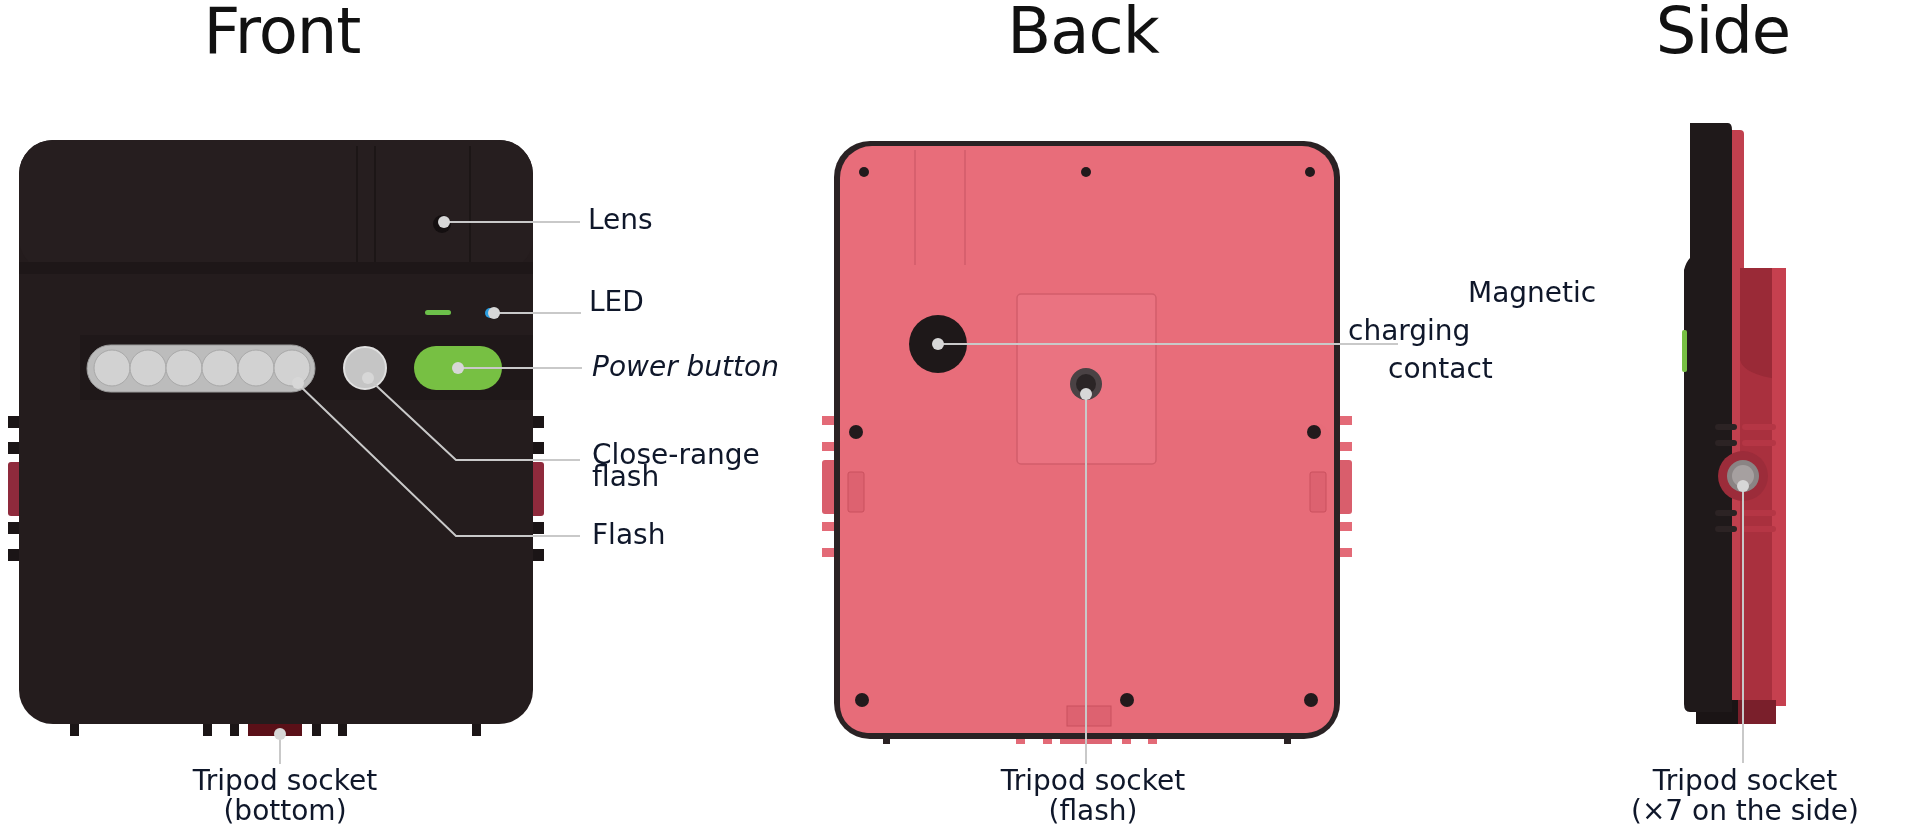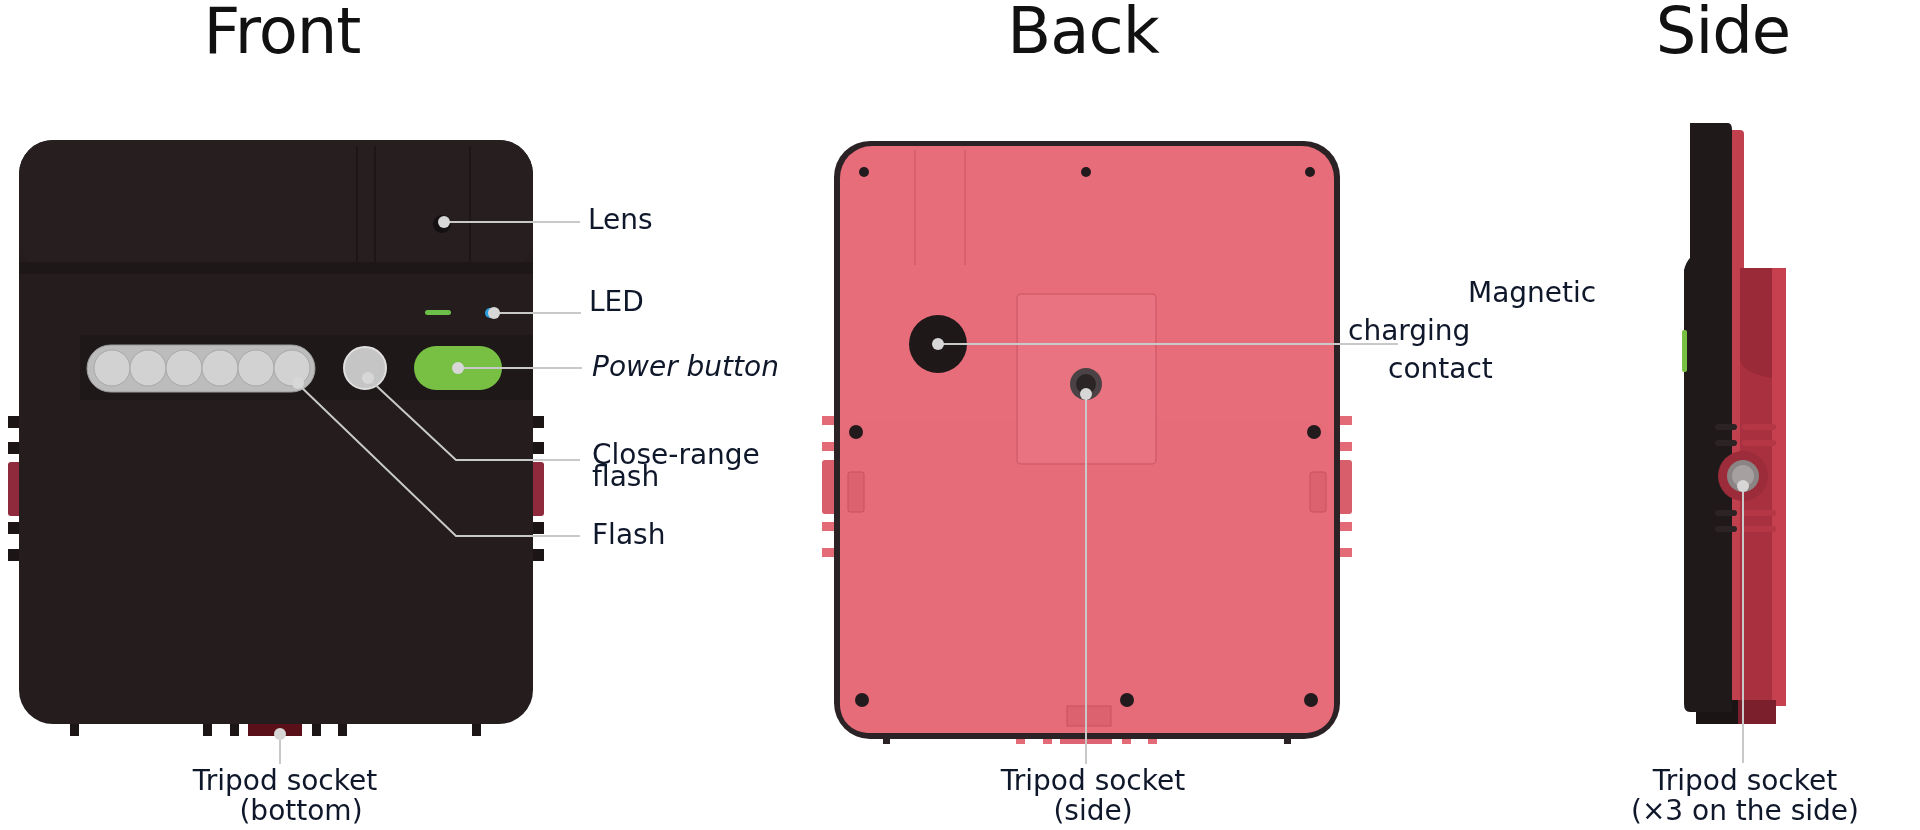--- a/index.html
+++ b/index.html
@@ -92,21 +92,21 @@
   </svg>
   <div class="dot" style="left:368px;top:378px;"></div>
   <div class="dot" style="left:298px;top:383px;"></div>
   <div class="label" style="left:592px;top:432px;margin-top:8px;">Close-range</div>
   <div class="label" style="left:592px;top:462px;">flash</div>
   <div class="label" style="left:592px;top:520px;">Flash</div>
 
   <div class="line" style="left:279px;top:734px;width:2px;height:30px;"></div>
   <div class="dot" style="left:280px;top:734px;"></div>
   <div class="label center" style="left:285px;top:766px;">Tripod socket</div>
-  <div class="label center" style="left:301px;top:796px;">(bottom)</div>
+  <div class="label center" style="left:285px;top:796px;">(bottom)</div>
 </div>
 
 <div>
   <svg width="1920" height="830">
 
     <g fill="#e36a77">
       <rect x="822" y="416" width="16" height="9"></rect>
       <rect x="822" y="442" width="16" height="9"></rect>
       <rect x="822" y="522" width="16" height="9"></rect>
       <rect x="822" y="548" width="16" height="9"></rect>
@@ -165,21 +165,21 @@
 
   <div class="line" style="left:938px;top:343px;width:460px;height:2px;"></div>
   <div class="dot" style="left:938px;top:344px;"></div>
   <div class="label" style="left:1468px;top:278px;">Magnetic</div>
   <div class="label" style="left:1348px;top:316px;">charging</div>
   <div class="label" style="left:1388px;top:354px;">contact</div>
 
   <div class="line" style="left:1085px;top:394px;width:2px;height:370px;"></div>
   <div class="dot" style="left:1086px;top:394px;"></div>
   <div class="label center" style="left:1093px;top:766px;">Tripod socket</div>
-  <div class="label center" style="left:1093px;top:796px;">(side)</div>
+  <div class="label center" style="left:1093px;top:796px;">(flash)</div>
 </div>
 
 <div>
   <svg width="1920" height="830">
 
     <rect x="1726" y="130" width="18" height="580" rx="4" fill="#c0404e"></rect>
 
     <path d="M1740,268 L1780,268 Q1786,268 1786,276 L1786,706 L1740,706 Z" fill="#9a2a37"></path>
     <path d="M1740,360 Q1744,376 1786,380 L1786,706 L1740,706 Z" fill="#a9303e"></path>
     <rect x="1772" y="268" width="14" height="438" fill="#c6404f"></rect>
@@ -205,14 +205,14 @@
     <rect x="1682" y="330" width="5" height="42" rx="2" fill="#77c043"></rect>
 
     <circle cx="1743" cy="476" r="25" fill="#9c2c3a"></circle>
     <circle cx="1743" cy="476" r="16" fill="#8a8484"></circle>
     <circle cx="1743" cy="476" r="11" fill="#a6a0a0"></circle>
   </svg>
 
   <div class="line" style="left:1742px;top:485px;width:2px;height:278px;"></div>
   <div class="dot" style="left:1743px;top:486px;"></div>
   <div class="label center" style="left:1745px;top:766px;">Tripod socket</div>
-  <div class="label center" style="left:1745px;top:796px;">(×3 on the side)</div>
+  <div class="label center" style="left:1745px;top:796px;">(×7 on the side)</div>
 </div>
 
 </body></html>

